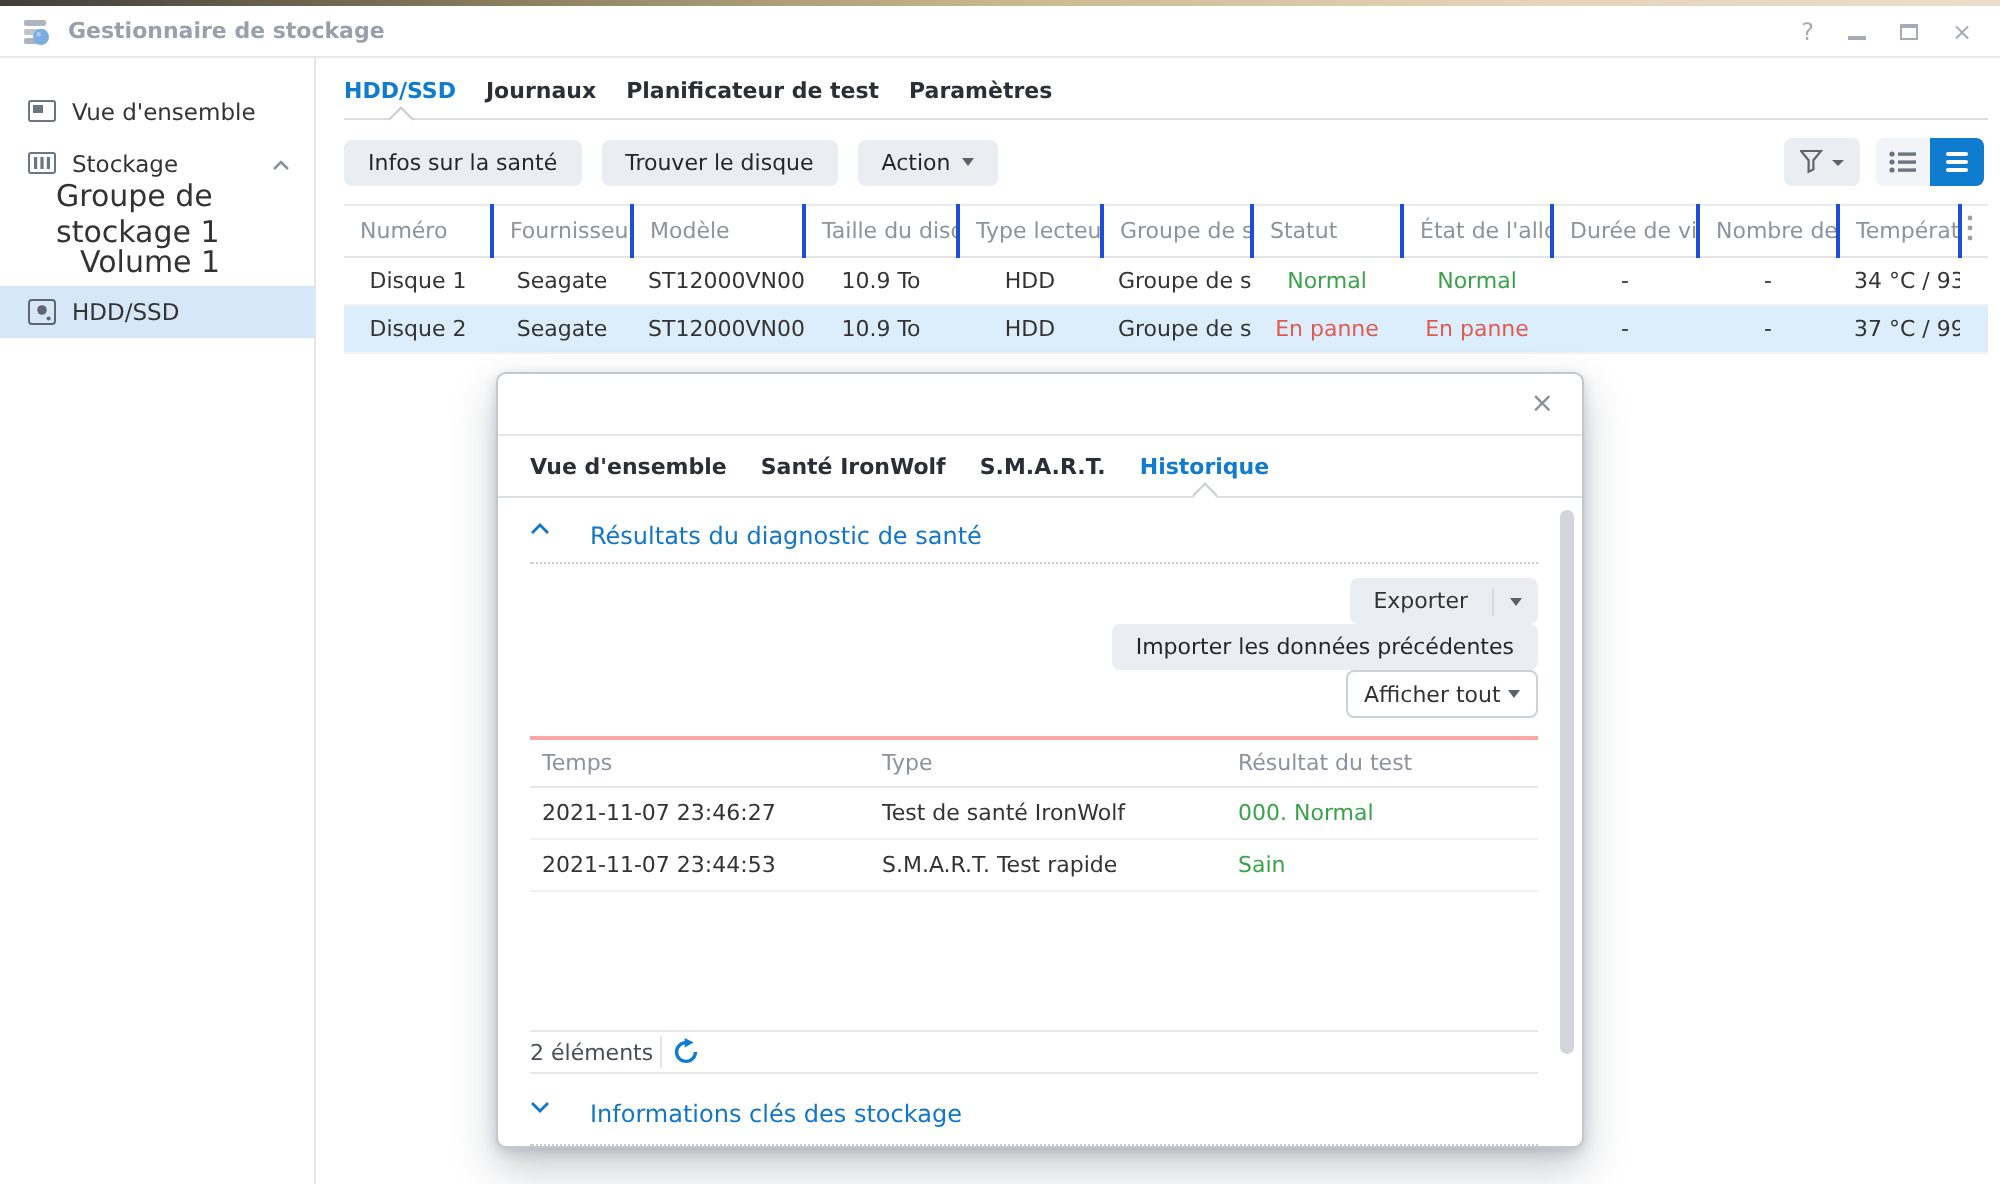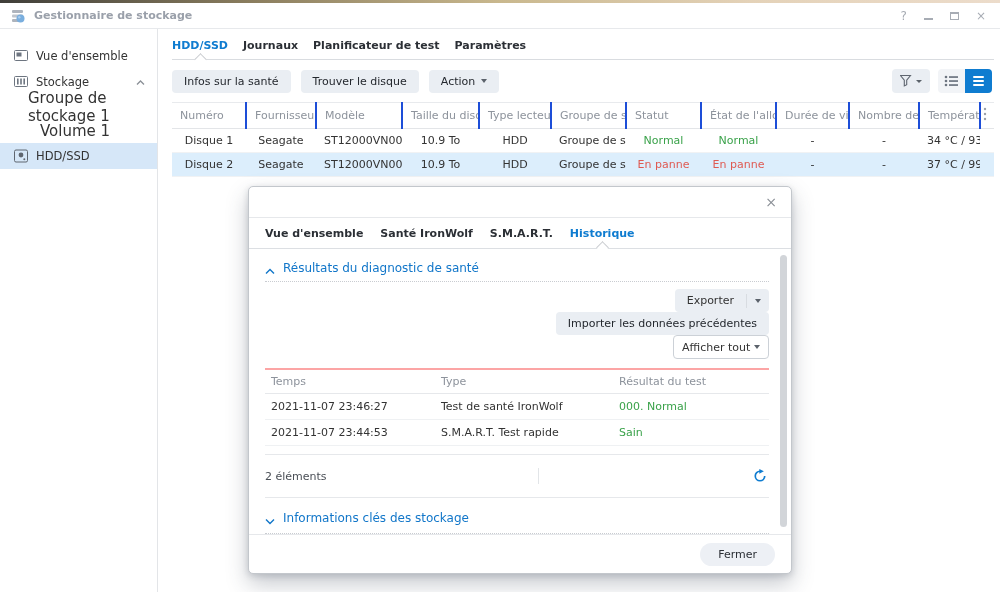--- a/index.html
+++ b/index.html
@@ -67,34 +67,34 @@
   .tone-fail { color:#df5a52; }
 
   
   .dialog { position:absolute; left:248px; top:186px; width:544px; height:388px; background:#fff;
     border:1px solid #c3c7cc; border-radius:5px; box-shadow:0 10px 22px rgba(50,60,80,.28), 0 2px 6px rgba(50,60,80,.18); z-index:10; display:flex; flex-direction:column; }
   .dlg-title { height:31px; display:flex; align-items:center; padding:0 14px 0 16px; border-bottom:1px solid #e6e8eb; }
   .dlg-title-text { font-weight:bold; font-size:11.5px; color:#2b2f35; }
   .dlg-close { margin-left:auto; color:#8b9097; font-size:14px; line-height:1; cursor:pointer; }
   .dlg-tabs { display:flex; gap:17px; padding:9px 16px 8px; border-bottom:1px solid #dcdfe3; position:relative; }
   .dlg-content { flex:1; position:relative; padding:8px 22px 0 16px; display:flex; flex-direction:column; overflow:hidden; }
-  .section-row { display:flex; align-items:flex-end; gap:8px; color:#1176c9; font-size:12px; padding:4px 0 6px; cursor:pointer; }
+  .section-row { display:flex; align-items:flex-start; gap:20px; color:#1176c9; font-size:12px; padding:4px 0 6px; cursor:pointer; }
   .dotted { border-bottom:1px dotted #c9ccd1; }
   .dlg-toolbar { display:flex; align-items:flex-end; margin-top:7px;flex-direction:column; }
   .split-btn { display:inline-flex; align-items:center; background:#eaeef3; border-radius:4px; overflow:hidden; cursor:pointer; }
   .split-main { padding:5px 12px; }
   .split-arrow { padding:5px 8px; border-left:1px solid #d8dce1; display:flex; align-items:center; }
   .select { margin-left:auto; background:#fff; border:1px solid #ccd1d7; border-radius:4px; height:24px; min-width:96px;
     display:inline-flex; align-items:center; justify-content:space-between; padding:0 8px; cursor:pointer; }
   .dlg-table { width:100%; margin-top:9px; }
   .dlg-table th { font-weight:normal; color:#8d939c; text-align:left; padding:5px 6px; border-top:2px solid #fca5a5; border-bottom:1px solid #e6e8eb; white-space:nowrap; cursor:pointer; }
   .dlg-table td { padding:6px 6px; border-bottom:1px solid #eff1f3; white-space:nowrap; overflow:hidden; cursor:default; }
   .dlg-table th:nth-child(1){width:170px}.dlg-table th:nth-child(2){width:178px}
   .dlg-filler { flex:1; }
-  .count-row { border-top:1px solid #e6e8eb; border-bottom:1px solid #e6e8eb; height:44px; display:flex; align-items:center; justify-content:space-between; gap:3px; color:#4a4f56; }
+  .count-row { border-top:1px solid #e6e8eb; border-bottom:1px solid #e6e8eb; height:22px; display:flex; align-items:center; justify-content:flex-start; gap:3px; color:#4a4f56; }
   .count-divider { width:1px; height:16px; background:#e2e5e8; }
   .refresh-btn { background:none; border:none; cursor:pointer; display:flex; align-items:center; padding:0 2px; }
   .key-info-row { margin-top:9px; padding-bottom:8px; }
   .dlg-scroll-thumb { position:absolute; right:4px; top:6px; width:7px; height:272px; background:#d2d5d9; border-radius:4px; cursor:pointer; }
   .dlg-footer { height:39px; border-top:1px solid #e6e8eb; display:flex; align-items:center; justify-content:flex-end; padding:0 16px; }
   .btn-pill { background:#edf0f5; border:none; border-radius:12px; padding:5px 18px; font-size:11px; color:#2b2f35; font-family:inherit; cursor:pointer; }
 </style>
 </head>
 <body>
 
@@ -333,16 +333,13 @@
       <svg width="10" height="7" viewBox="0 0 10 7">
           <path d="M1 1.5 L5 5.5 L9 1.5" fill="none" stroke="#1176c9" stroke-width="1.4"></path>
         </svg>
       <span>Informations clés des stockage</span>
     </div>
     <div class="dotted"></div>
 
     <div class="dlg-scroll-thumb"></div>
   </div>
 
-  <div class="dlg-footer">
-    <button class="btn-pill">Fermer</button>
-  </div>
 </div>
 
 </body></html>

